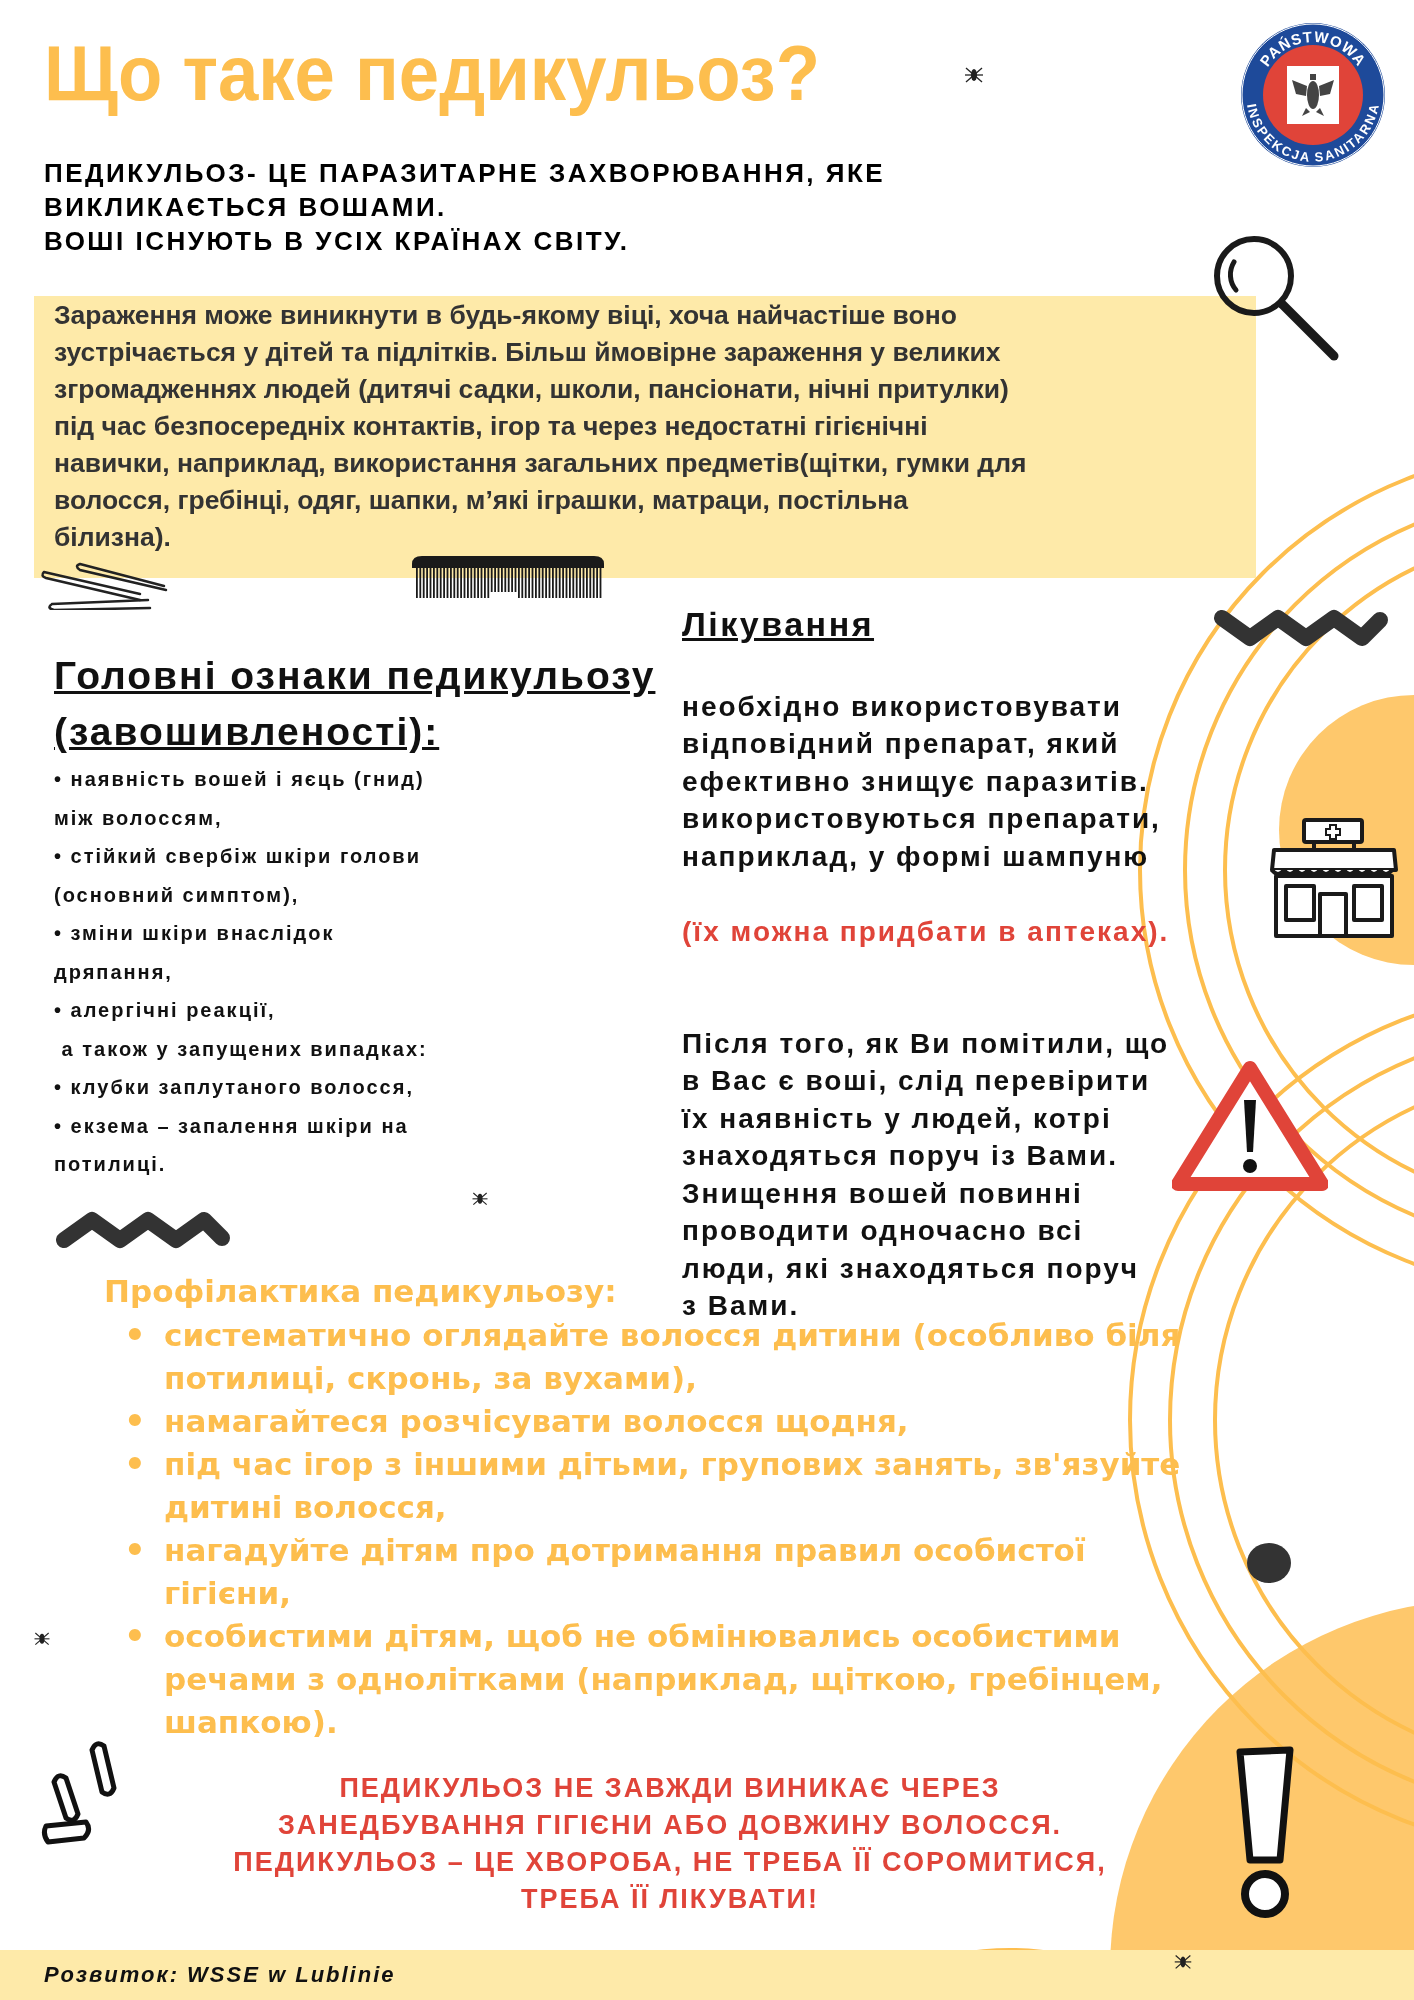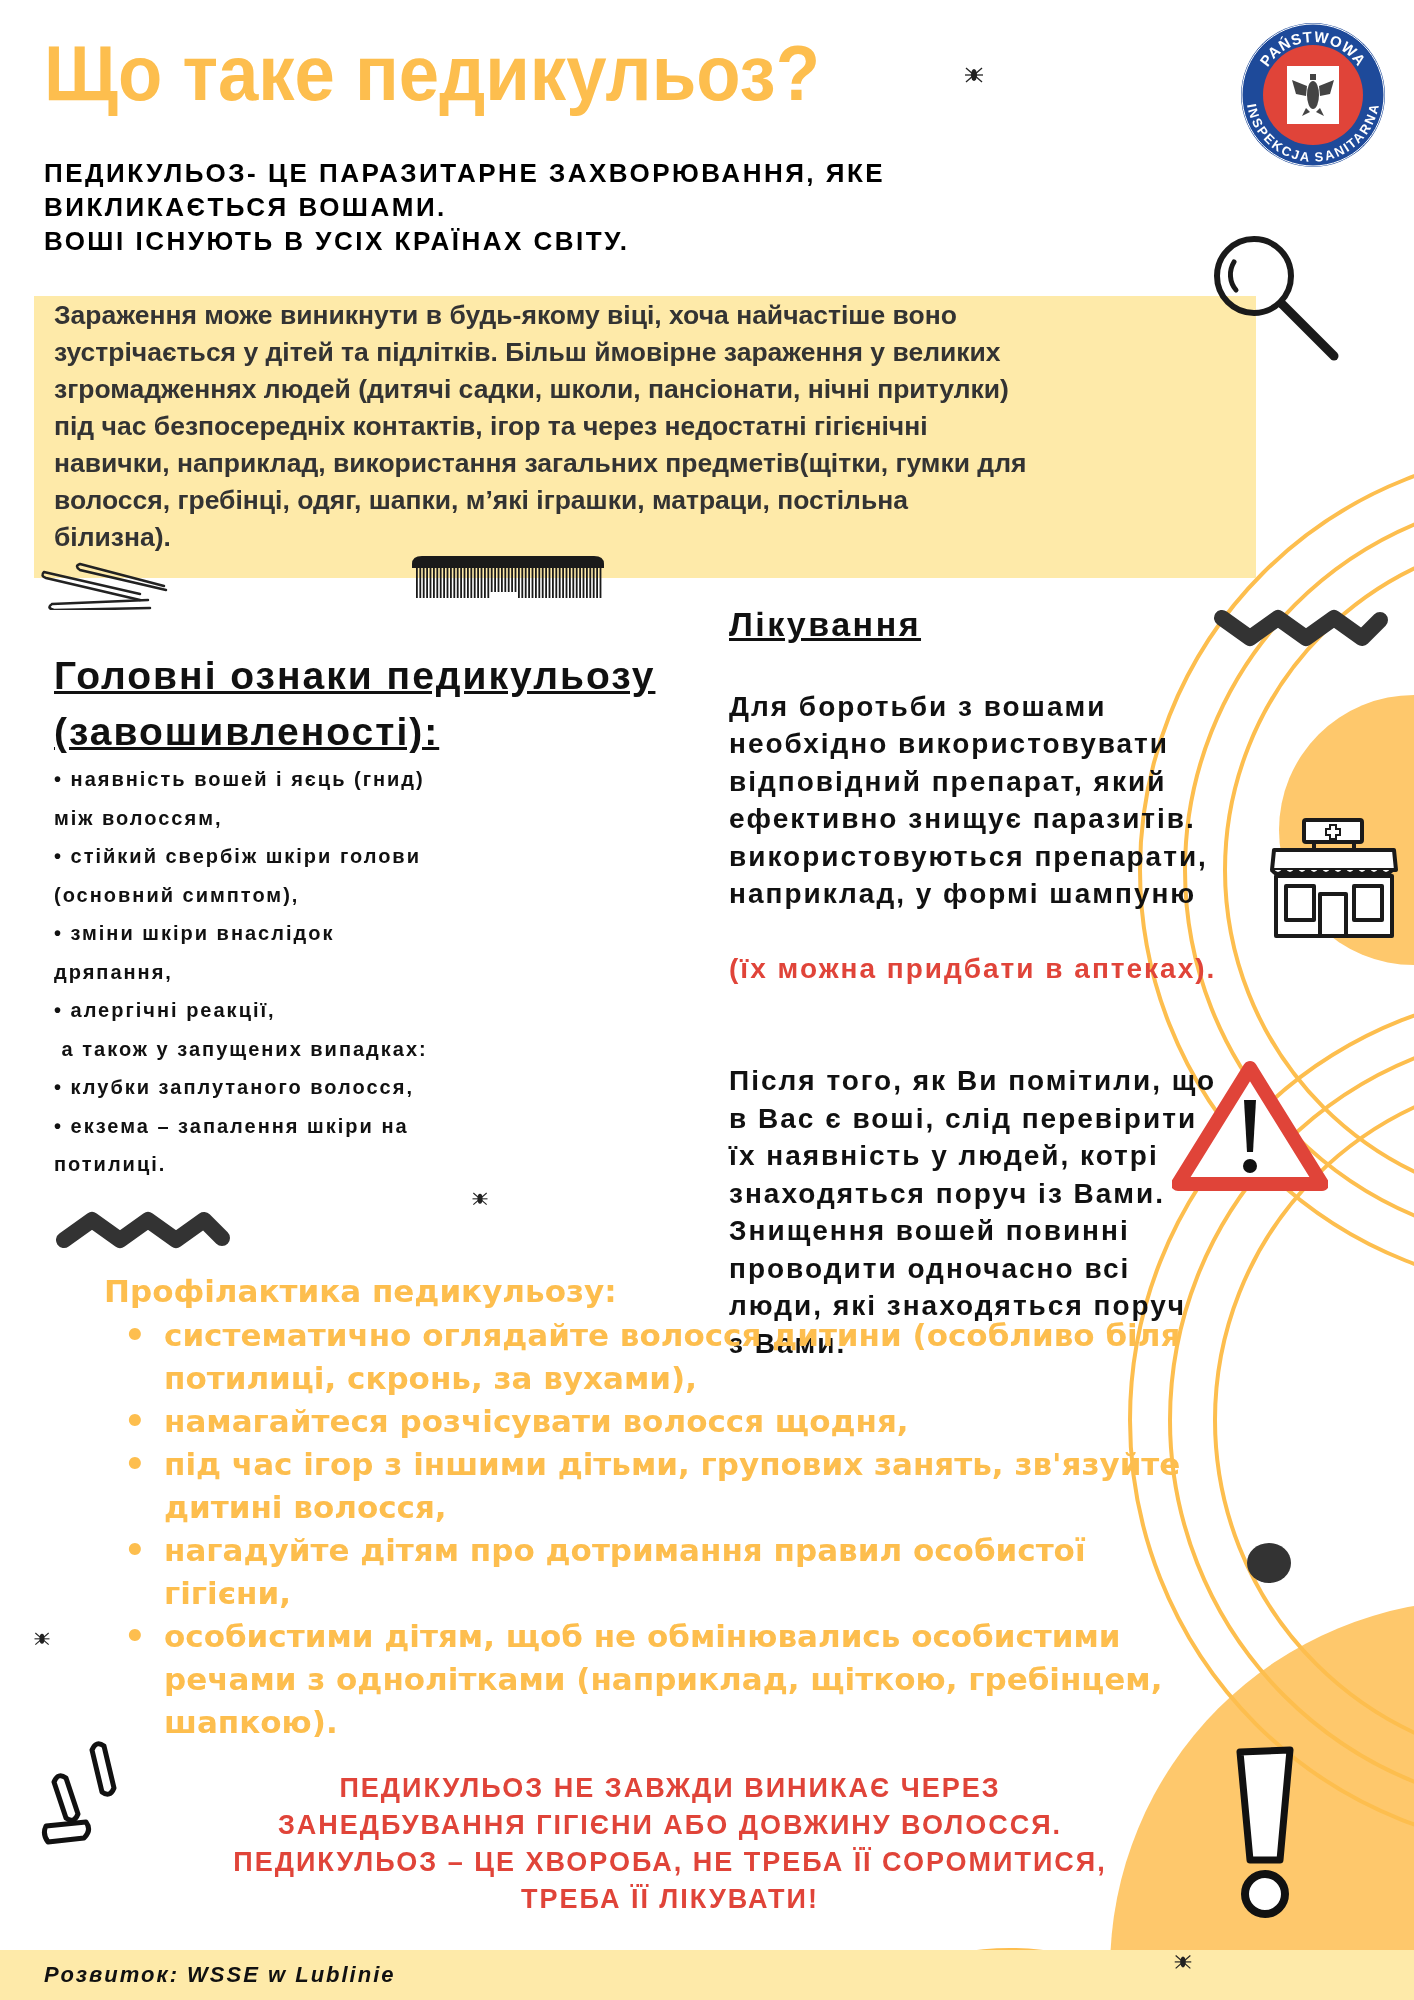--- a/index.html
+++ b/index.html
@@ -13,21 +13,21 @@
   .title { left: 44px; top: 28px; font-size: 78px; font-weight: bold; color: #FDBE4E; letter-spacing: 0px; font-family: "Liberation Sans", sans-serif; transform: scaleX(0.93); transform-origin: left; }
   .intro { left: 44px; top: 156px; font-size: 26px; font-weight: bold; letter-spacing: 2.5px; line-height: 34px; color: #000000; width: 1150px; }
 
   .infobox { left: 34px; top: 296px; width: 1222px; height: 282px; background: #FEEAA9; z-index: 1; }
   .infobox-text { left: 54px; top: 297px; width: 1220px; font-size: 26.5px; font-weight: bold; line-height: 37px; color: #333; z-index: 2; }
 
   .col-left { left: 54px; top: 648px; width: 620px; z-index: 2; }
   .h-signs { font-size: 39px; font-weight: bold; text-decoration: underline; letter-spacing: 2px; line-height: 56px; color: #111; }
   .signs-list { font-size: 20px; font-weight: bold; letter-spacing: 2px; line-height: 38.5px; color: #111; white-space: pre-line; }
 
-  .col-right { left: 682px; top: 598px; width: 600px; z-index: 2; margin-left: 47px; }
+  .col-right { left: 682px; top: 598px; width: 600px; z-index: 2; }
   .h-treat { font-size: 34px; font-weight: bold; text-decoration: underline; letter-spacing: 2.5px; line-height: 52px; color: #111; }
   .treat-text { font-size: 28px; font-weight: bold; letter-spacing: 2px; line-height: 37.5px; color: #111; white-space: pre-line; }
   .treat-red { color: #E04439; }
   .treat-2 { margin-top: 37px; }
 
   .prev { left: 64px; top: 1270px; width: 1220px; z-index: 2; color: #FDBE4E; font-family: "DejaVu Sans", sans-serif; margin-left: 40px; }
   .prev h3 { font-size: 31px; font-weight: bold; line-height: 42px; }
   .prev ul { list-style: none; padding-left: 60px; margin-top: 2px; }
   .prev li { position: relative; font-size: 31px; font-weight: bold; line-height: 43px; }
   .prev li::before { content: "\2022"; position: absolute; left: -40px; top: 0; font-size: 34px; }
@@ -209,21 +209,21 @@
     </g>
 </svg>
 
 <svg class="abs deco" style="left:54px;top:1208px;width:176px;height:42px;" viewBox="0 0 176 42">
   <polyline points="10,32 38,12 66,32 94,12 122,32 150,12 168,30" fill="none" stroke="#333" stroke-width="16" stroke-linecap="round" stroke-linejoin="round"></polyline>
 </svg>
 
 <div class="abs col-right">
   <div class="h-treat">Лікування</div>
   <div class="treat-text">
-    <div id="treat-p1"><div>Для боротьби з вошами</div><div>необхідно використовувати</div><div>відповідний препарат, який</div><div>ефективно знищує паразитів.</div><div>використовуються препарати,</div><div>наприклад, у формі шампуню</div></div>
+    <div id="treat-p1"><div>необхідно використовувати</div><div>відповідний препарат, який</div><div>ефективно знищує паразитів.</div><div>використовуються препарати,</div><div>наприклад, у формі шампуню</div></div>
     <div class="treat-red">(їх можна придбати в аптеках).</div>
     <div id="treat-p2" class="treat-2"><div>Після того, як Ви помітили, що</div><div>в Вас є воші, слід перевірити</div><div>їх наявність у людей, котрі</div><div>знаходяться поруч із Вами.</div><div>Знищення вошей повинні</div><div>проводити одночасно всі</div><div>люди, які знаходяться поруч</div><div>з Вами.</div></div>
   </div>
 </div>
 
 <svg class="abs deco" style="left:1268px;top:816px;width:132px;height:126px;" viewBox="0 0 132 126">
   <g fill="#fff" stroke="#1a1a1a" stroke-width="4" stroke-linejoin="round">
     <rect x="36" y="4" width="58" height="22" rx="2"></rect>
     <path d="M6 34 L126 34 L128 54 L4 54 Z"></path>
     <path d="M4 54 Q10 62 16 54 Q22 62 28 54 Q34 62 40 54 Q46 62 52 54 Q58 62 64 54 Q70 62 76 54 Q82 62 88 54 Q94 62 100 54 Q106 62 112 54 Q118 62 124 54"></path>

